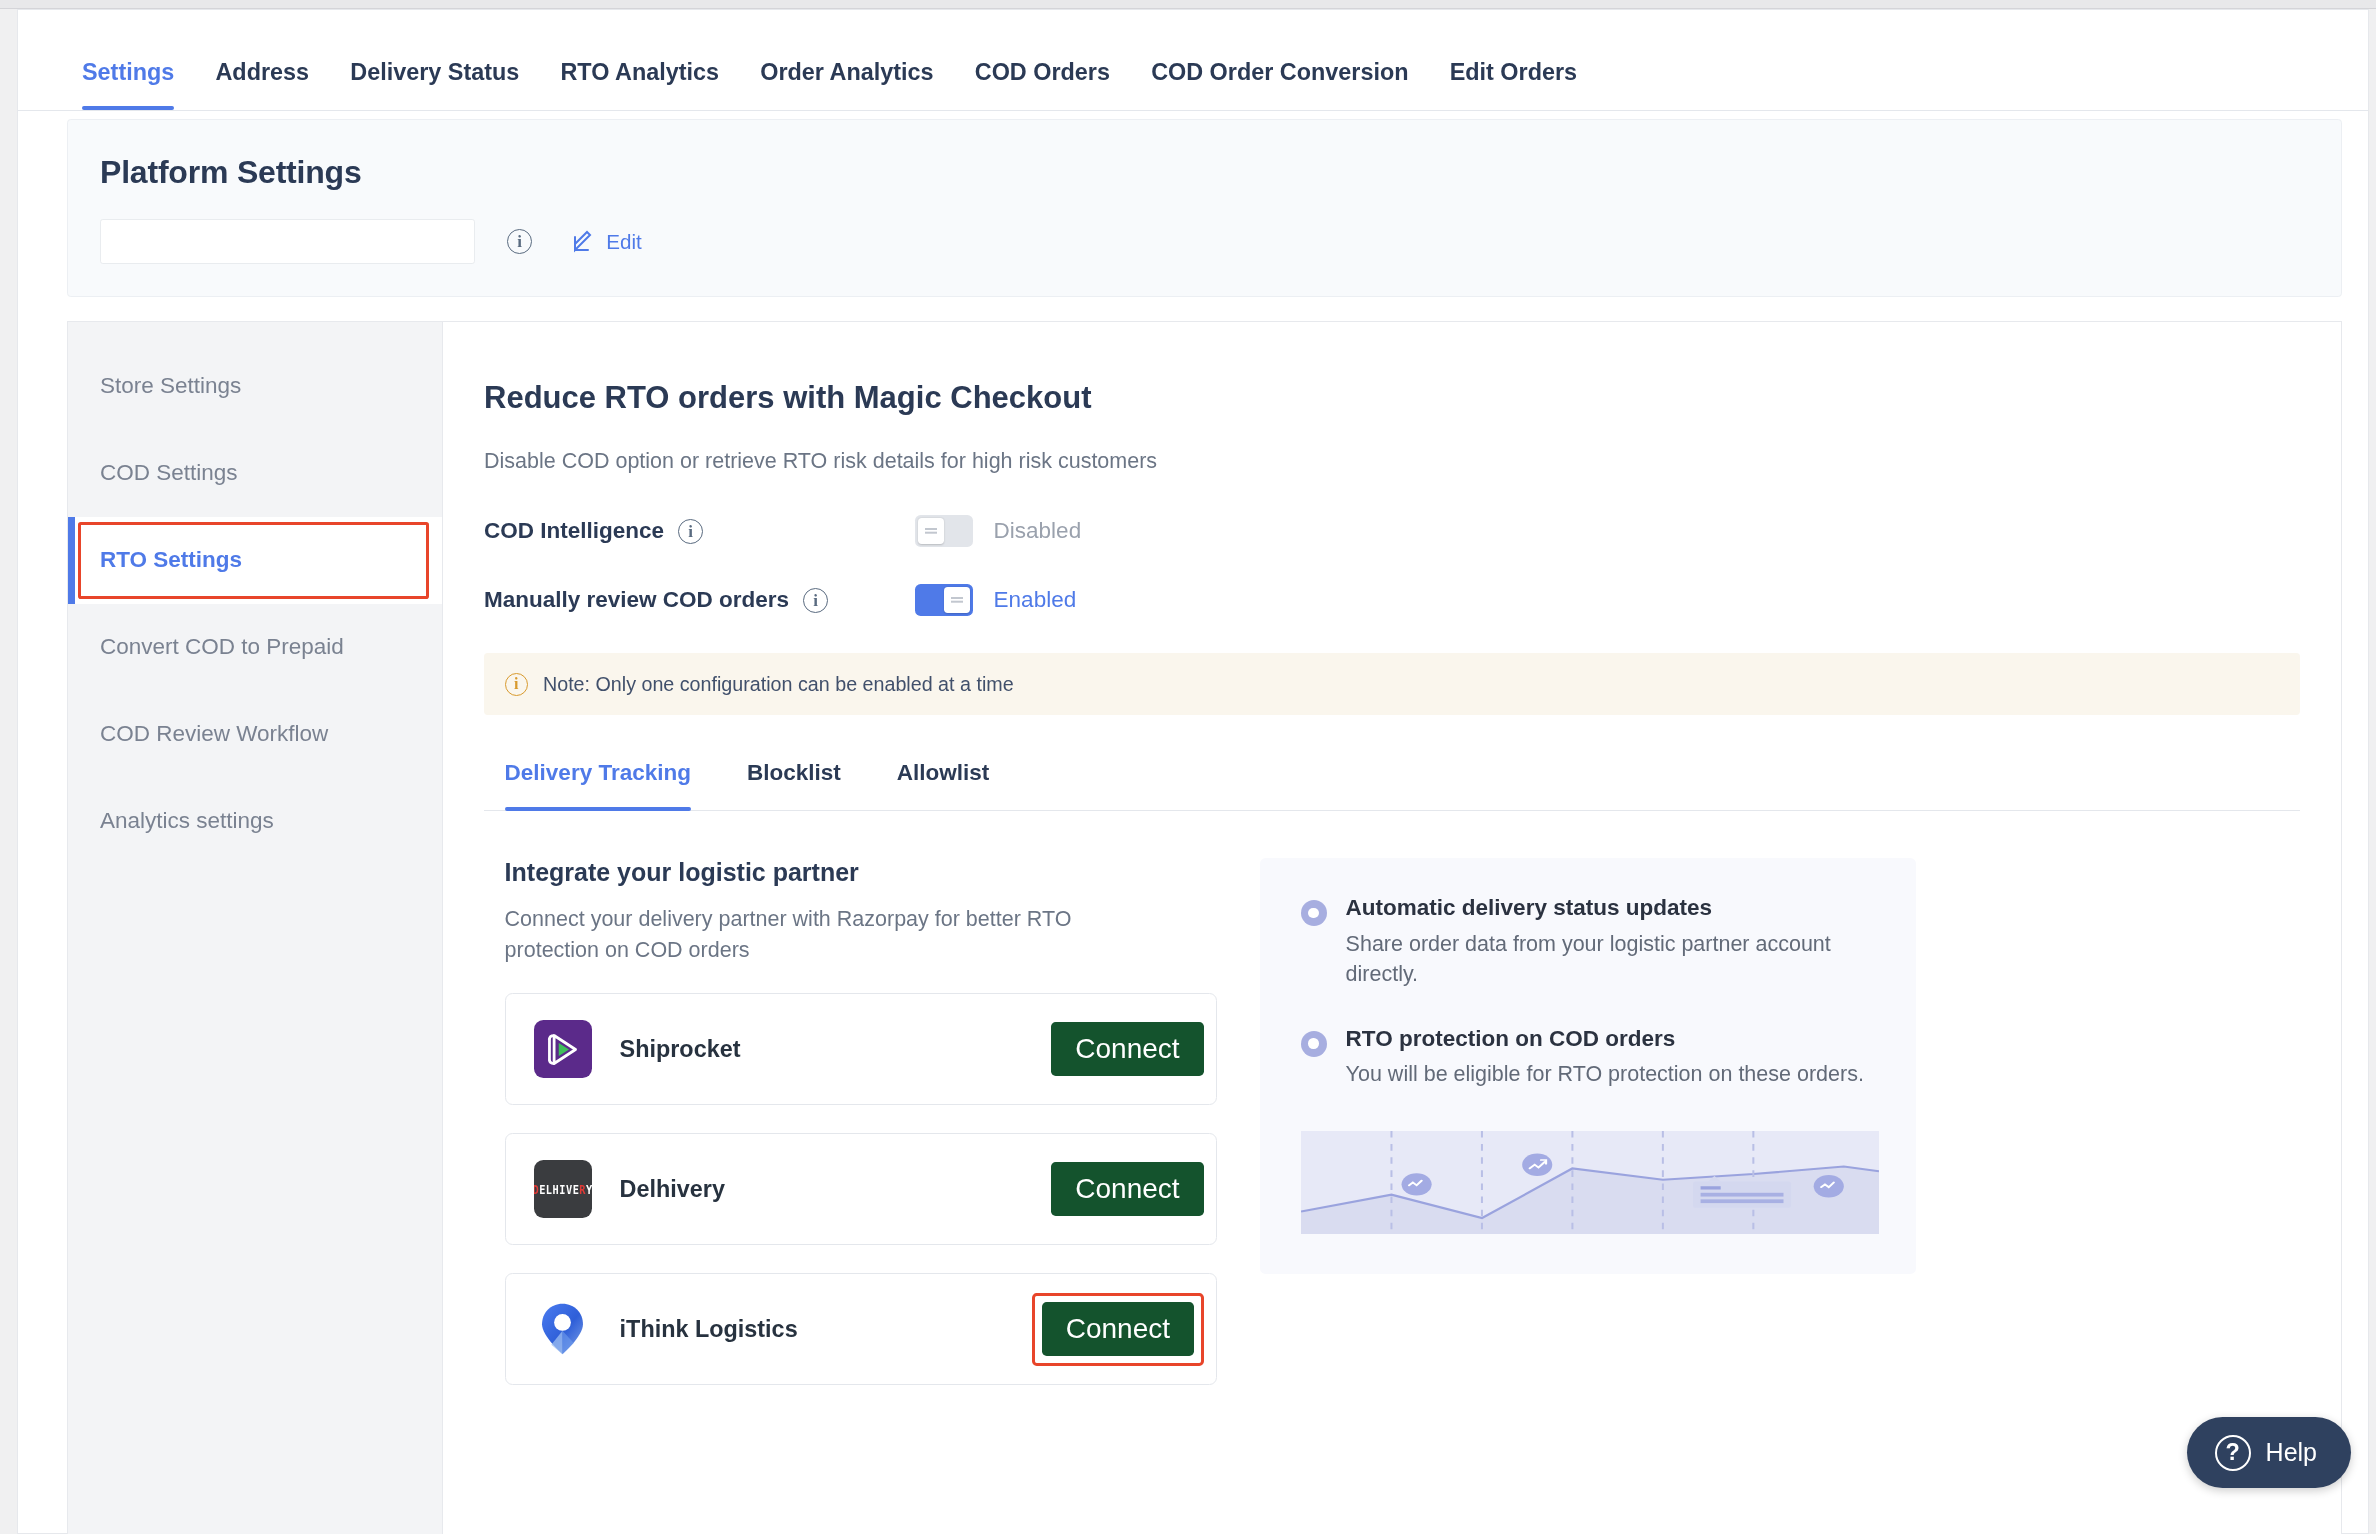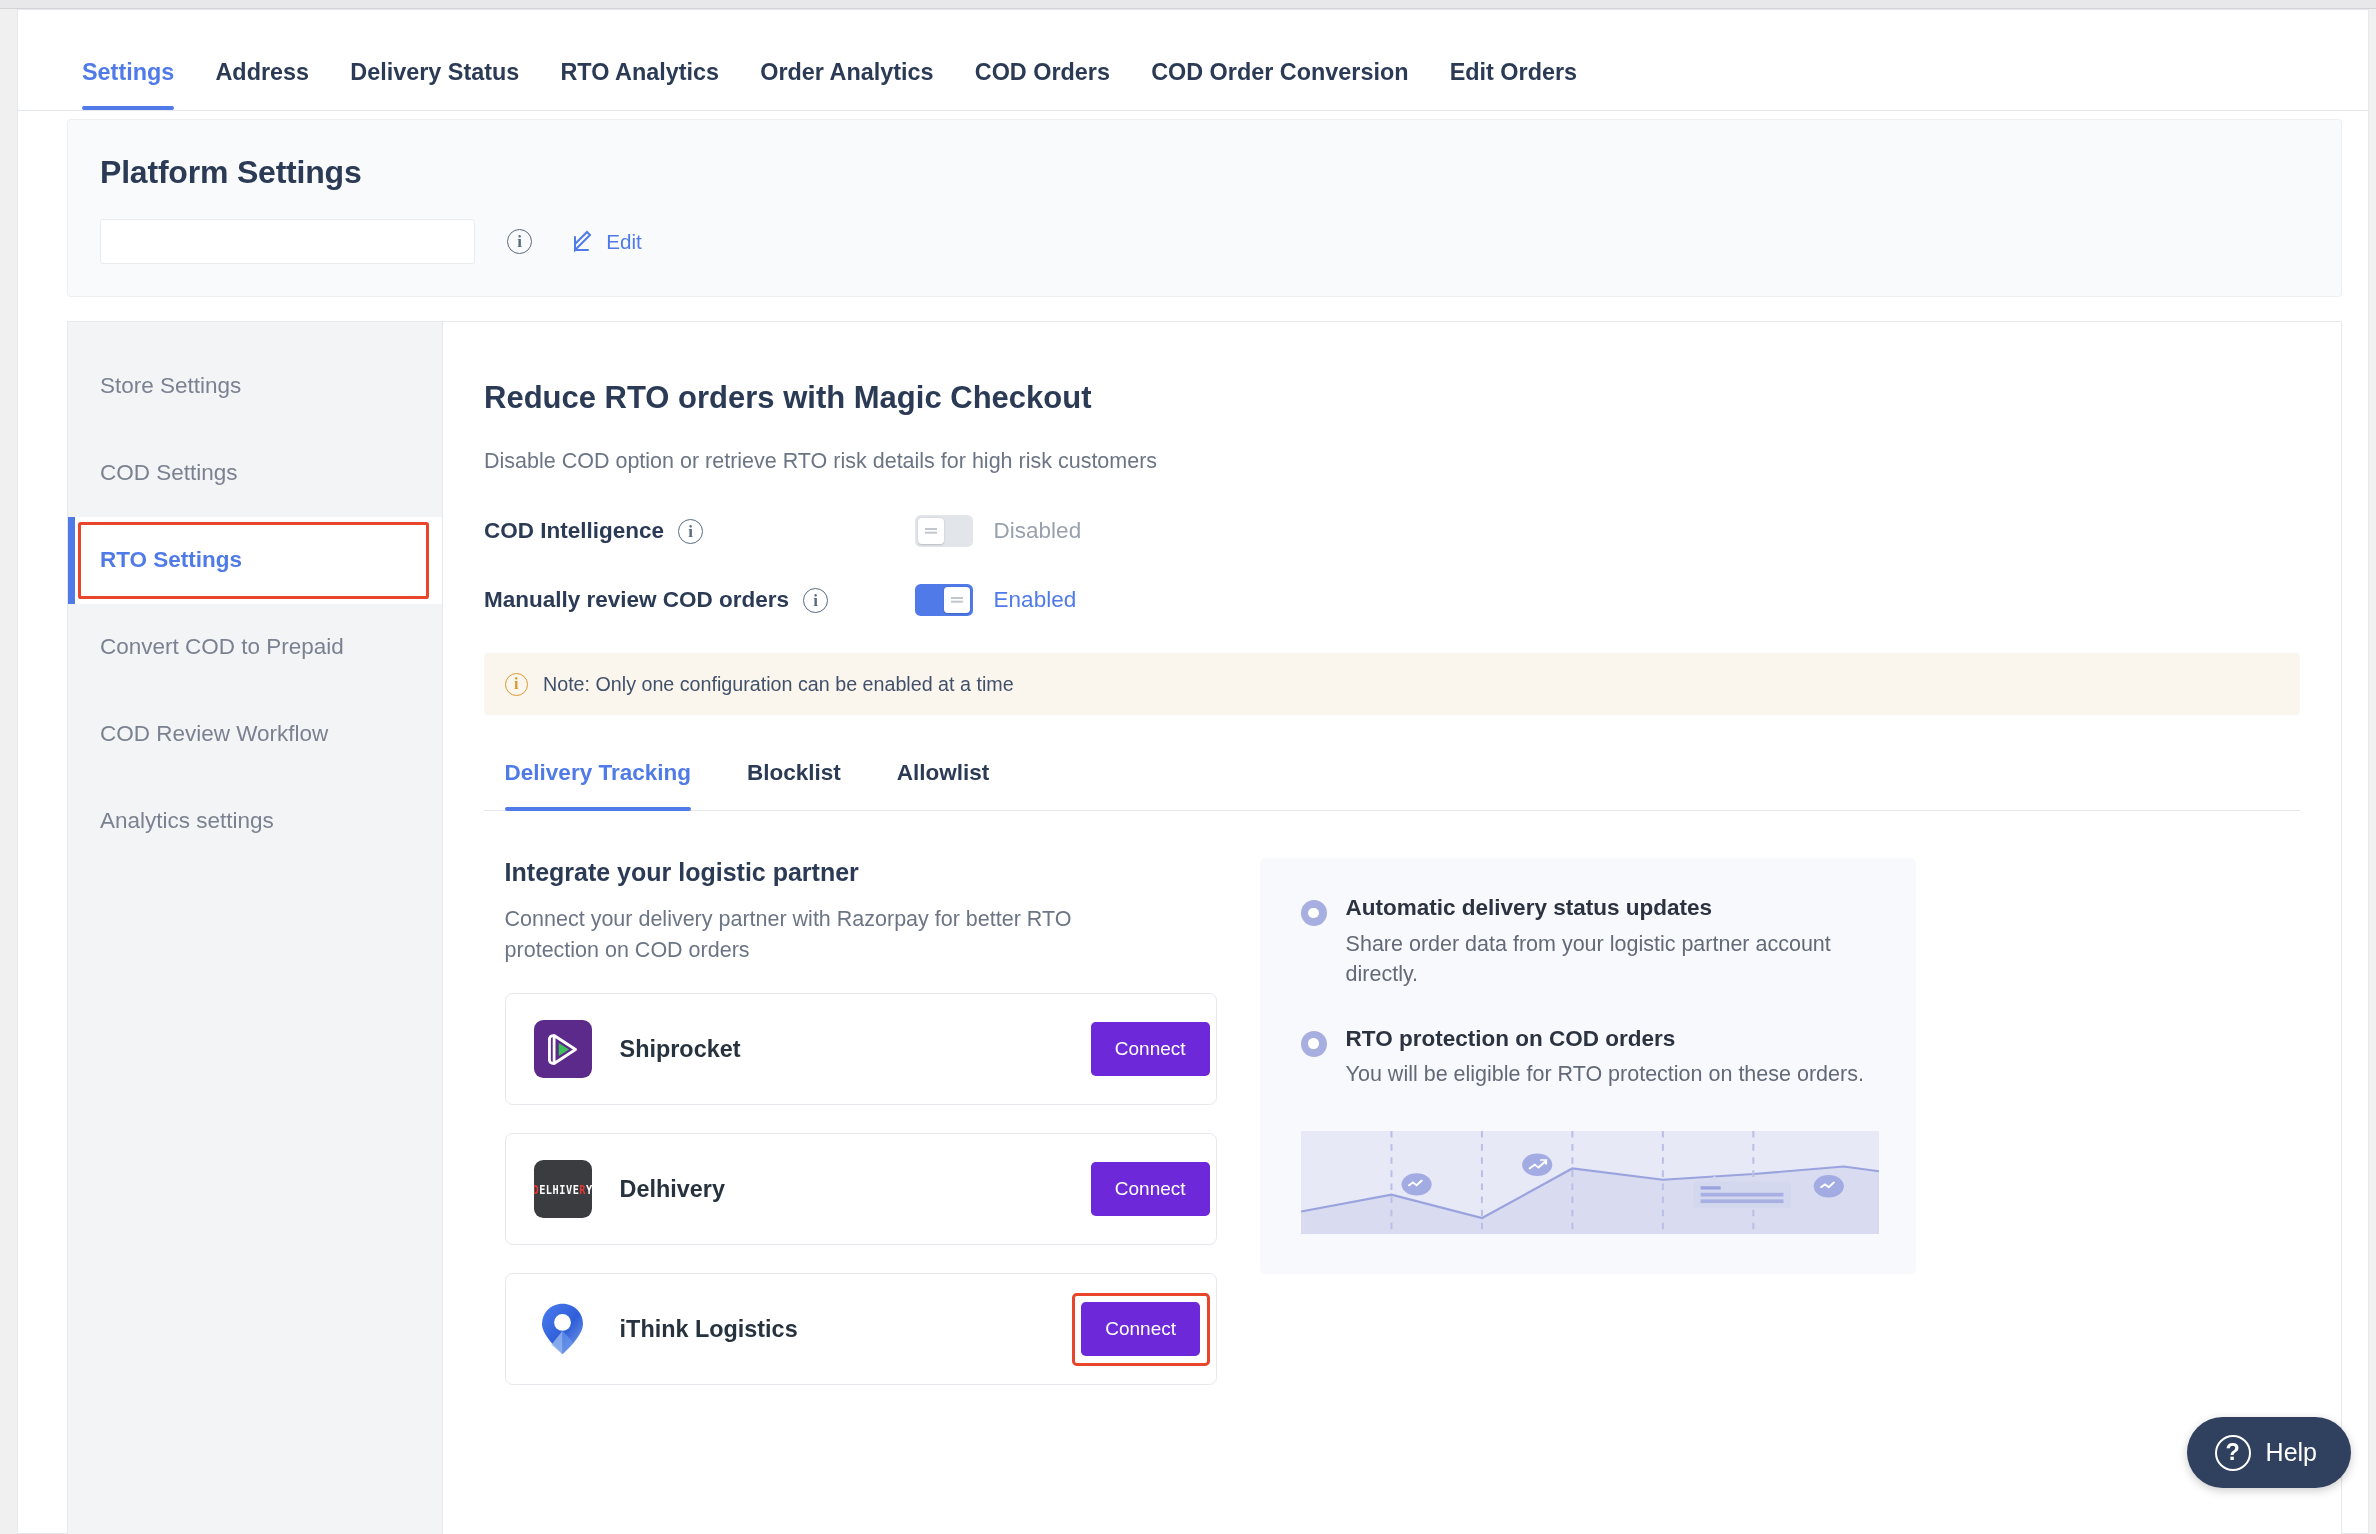--- a/index.html
+++ b/index.html
@@ -153,31 +153,31 @@
 
   
   .integrate { display: flex; margin-top: 47px; padding-left: 20.6px; gap: 43px; }
   .int-left { width: 712px; flex: none; }
   .int-title { font-size: 25px; font-weight: bold; color: #2b3a55; }
   .int-sub { font-size: 21.5px; color: #6b7585; margin-top: 17px; line-height: 1.42; width: 646px; }
 
   .partner {
     margin-top: 28px; width: 712px; height: 112px;
     border: 0.9px solid #e4e7ec; border-radius: 7.5px;
-    display: flex; align-items: center; padding: 0 6px 0 28px;
+    display: flex; align-items: center; padding: 0 12px 0 28px;
   }
   .p-logo { width: 58px; height: 58px; border-radius: 9.4px; flex: none;
             display: flex; align-items: center; justify-content: center; overflow: hidden; }
   .p-logo.shiprocket { background: #5b2a8a; }
   .p-logo.delhivery  { background: #3a3c3f; }
   .p-logo.ithink     { background: transparent; }
   .p-name { font-size: 23.4px; font-weight: bold; color: #27323f; margin-left: 28px; }
   .p-spacer { flex: 1; }
   .connect-btn {
-    background: #6d28d9; color: #ffffff; font-size: 19px;
+    background: #14532d; color: #ffffff; font-size: 28px;
     border: none; border-radius: 4.7px; padding: 0 24px; height: 54px;
     cursor: pointer; font-family: "Liberation Sans", sans-serif; position: relative;
   }
   .connect-wrap { position: relative; display: inline-block; }
   .connect-wrap.highlight { padding: 6.6px; border: 3.7px solid #e8452a; border-radius: 4.7px; }
   .delhivery-txt {
     color: #ffffff; font-size: 10.3px; font-weight: bold; letter-spacing: 0.5px;
     font-family: "DejaVu Sans Mono", monospace; transform: scaleY(1.25);
   }
   .delhivery-txt .red { color: #e03a36; }

